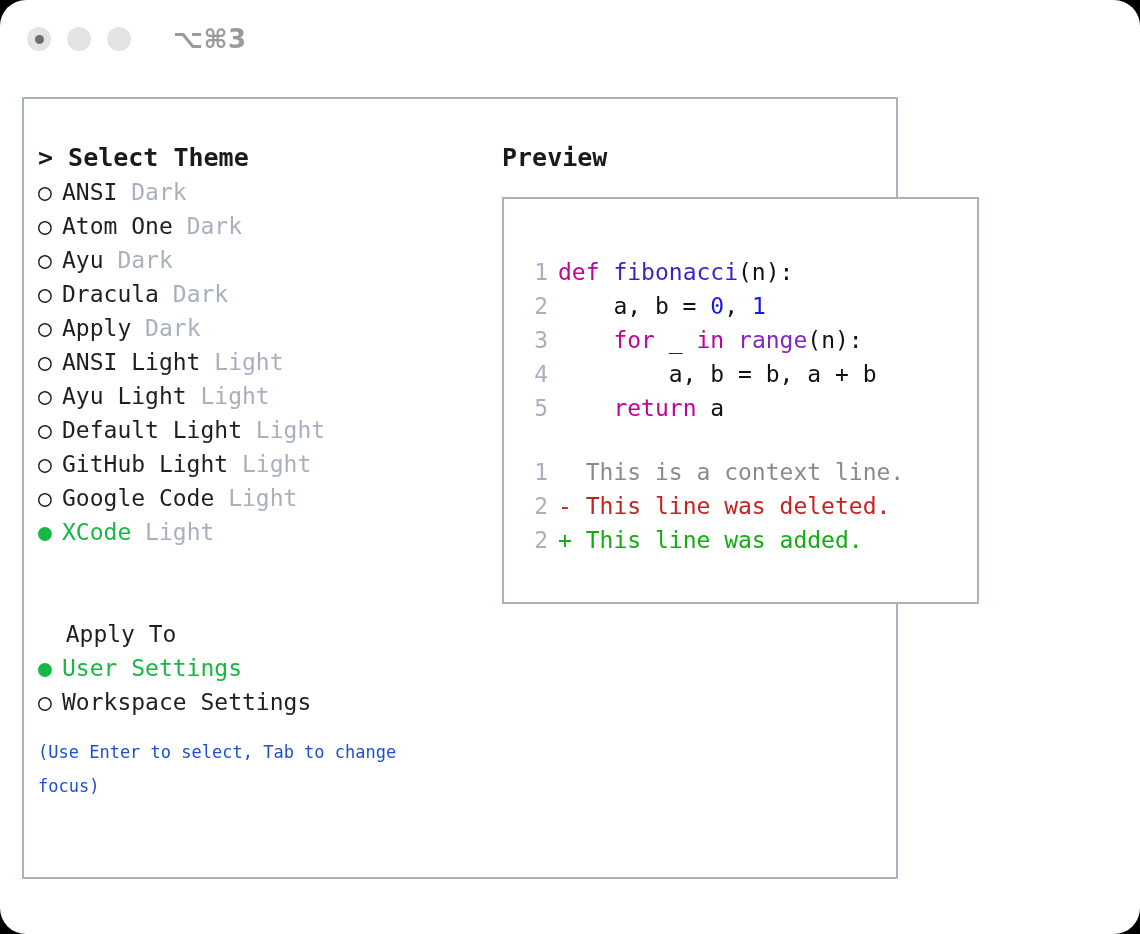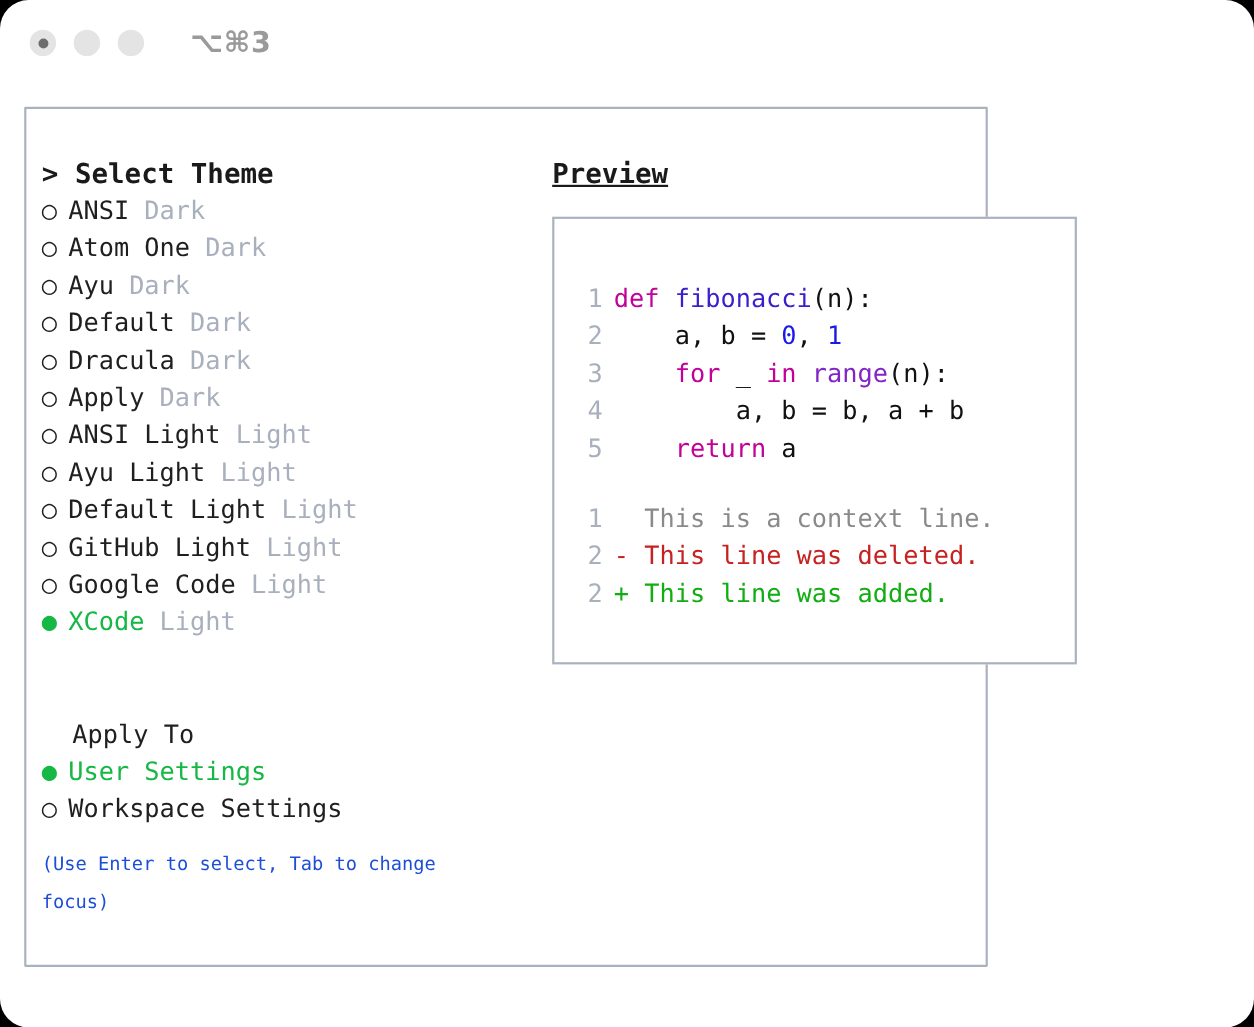--- a/index.html
+++ b/index.html
@@ -121,21 +121,20 @@
     position: absolute;
     left: 478px;
     top: 42px;
     width: 490px;
   }
   #preview-title {
     font-size: 25px;
     font-weight: bold;
     color: #1a1a1a;
     line-height: 34px;
-    text-decoration: underline;
   }
   #preview-box {
     margin-top: 22px;
     width: 477px;
     height: 407px;
     border: 2px solid #aab2c0;
     box-sizing: border-box;
     background: #ffffff;
     padding: 56px 0 0 18px;
   }
@@ -177,21 +176,20 @@
   </div>
 
   <div id="panel">
 
     <div id="left-col">
       <div class="head-row">&gt; Select Theme</div>
       <div id="theme-list">
           <div class="opt-row"><span class="bullet">○ </span><span class="label">ANSI</span><span class="variant"> Dark</span></div>
           <div class="opt-row"><span class="bullet">○ </span><span class="label">Atom One</span><span class="variant"> Dark</span></div>
           <div class="opt-row"><span class="bullet">○ </span><span class="label">Ayu</span><span class="variant"> Dark</span></div>
-          <div class="opt-row"><span class="bullet">○ </span><span class="label">Default</span><span class="variant"> Dark</span></div>
           <div class="opt-row"><span class="bullet">○ </span><span class="label">Dracula</span><span class="variant"> Dark</span></div>
           <div class="opt-row"><span class="bullet">○ </span><span class="label">Apply</span><span class="variant"> Dark</span></div>
           <div class="opt-row"><span class="bullet">○ </span><span class="label">ANSI Light</span><span class="variant"> Light</span></div>
           <div class="opt-row"><span class="bullet">○ </span><span class="label">Ayu Light</span><span class="variant"> Light</span></div>
           <div class="opt-row"><span class="bullet">○ </span><span class="label">Default Light</span><span class="variant"> Light</span></div>
           <div class="opt-row"><span class="bullet">○ </span><span class="label">GitHub Light</span><span class="variant"> Light</span></div>
           <div class="opt-row"><span class="bullet">○ </span><span class="label">Google Code</span><span class="variant"> Light</span></div>
           <div class="opt-row"><span class="bullet sel">● </span><span class="label sel">XCode</span><span class="variant"> Light</span></div>
         </div>
 

